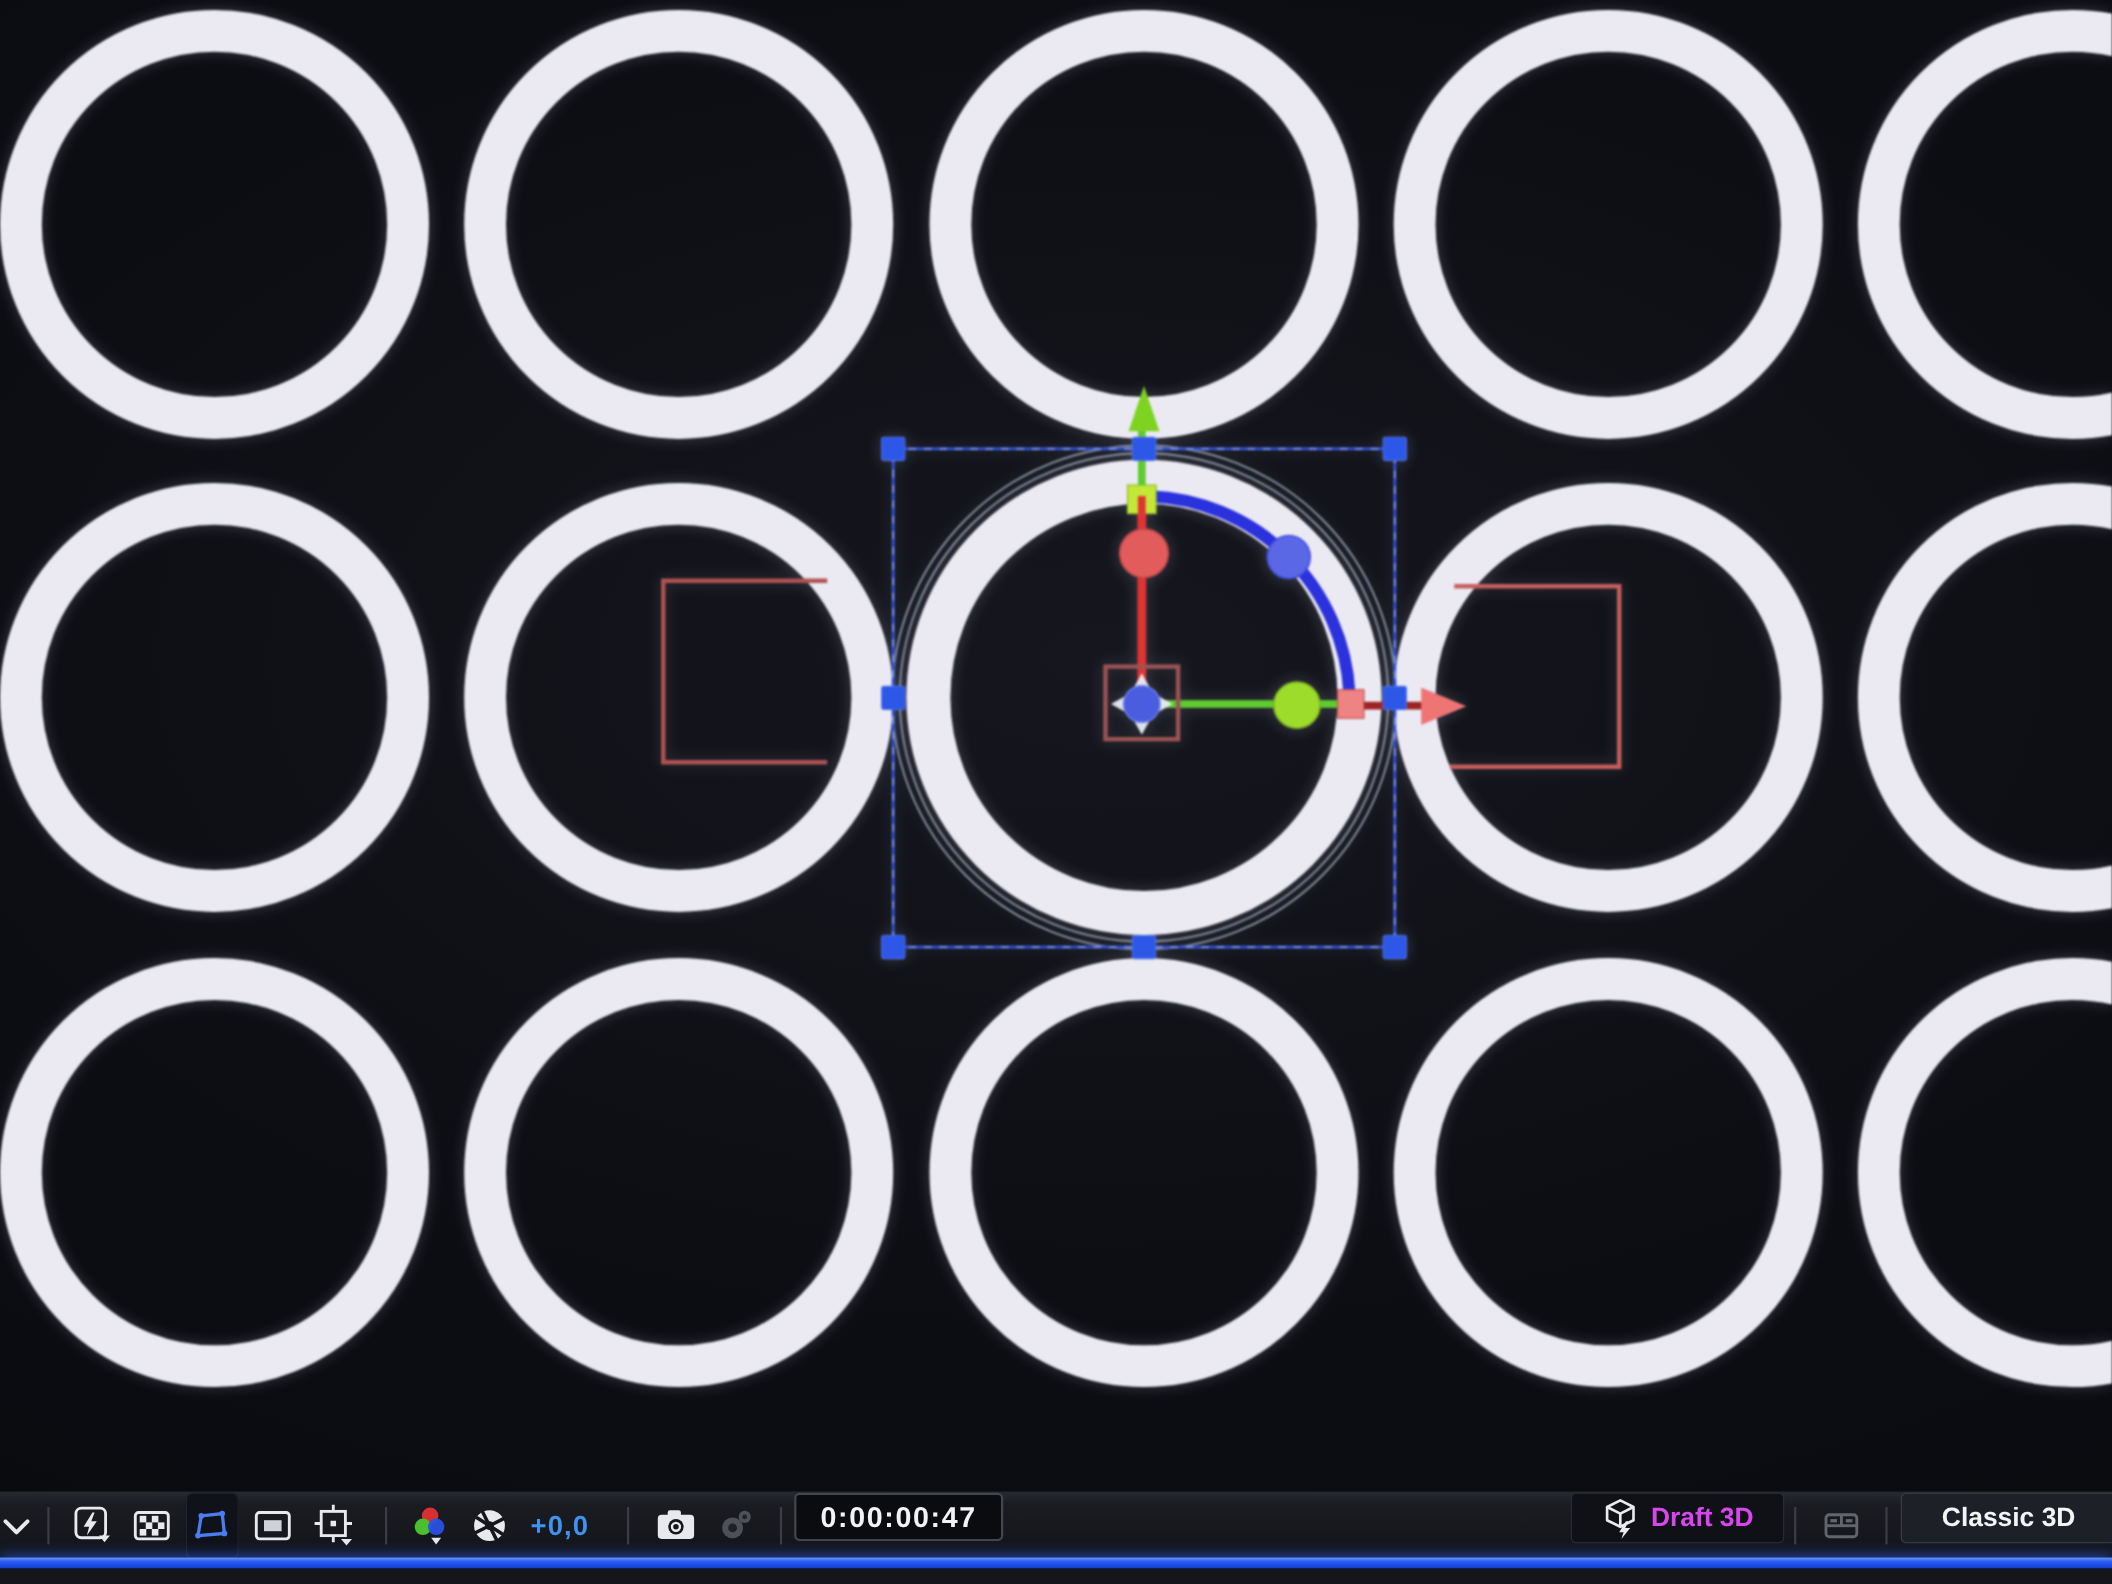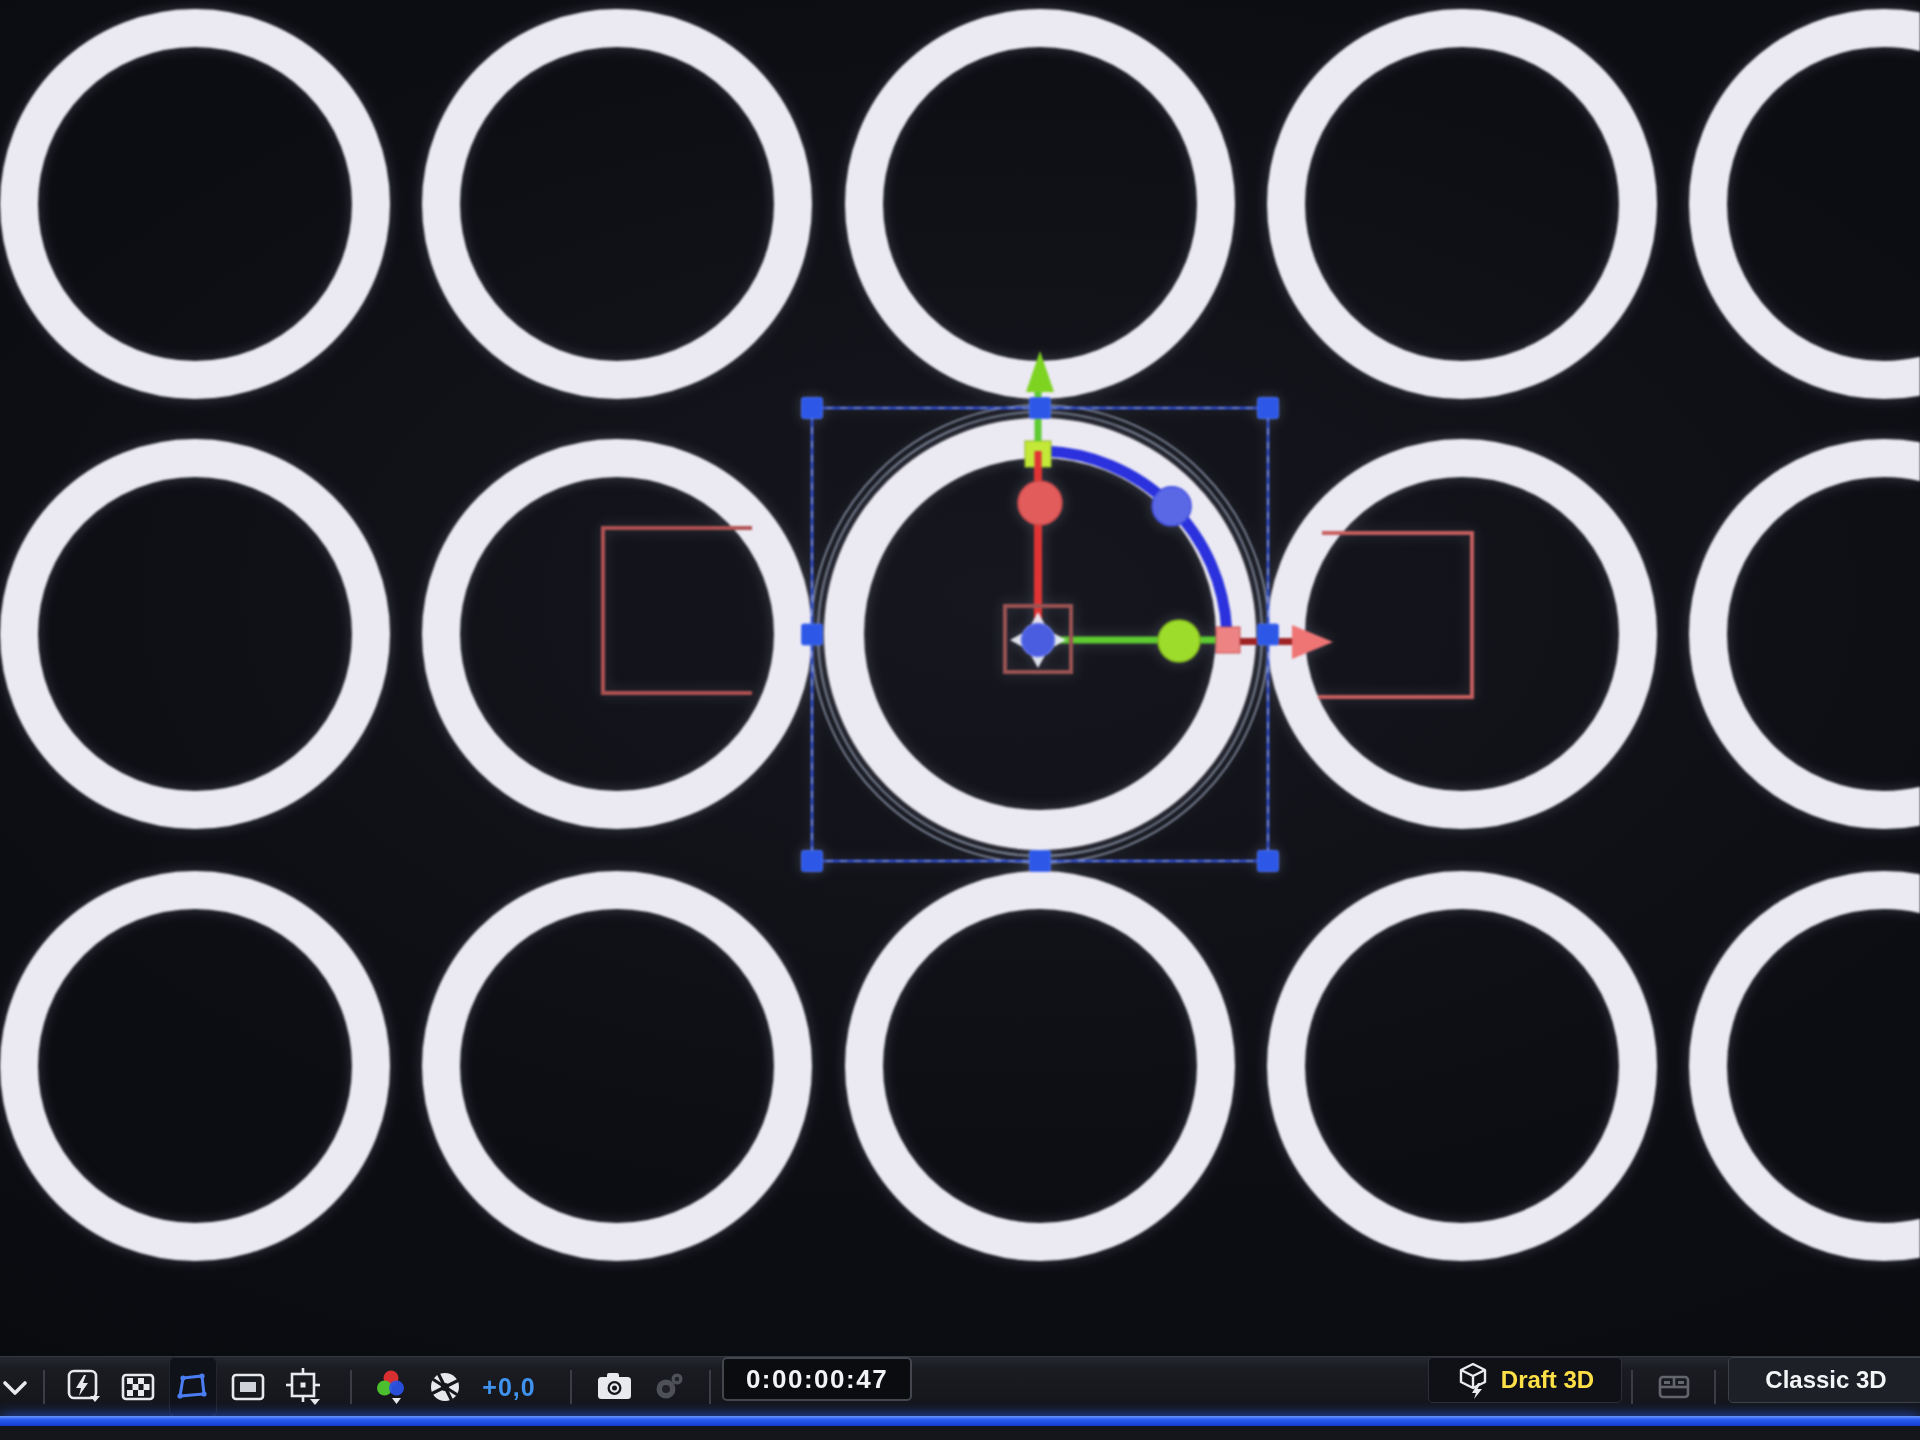--- a/index.html
+++ b/index.html
@@ -14,21 +14,21 @@
            background:linear-gradient(180deg,#262930 0%,#1a1c22 18%,#15171c 70%,#121419 100%);
            border-top:1px solid #33363e;}
   .tb-item{position:absolute;top:0;height:60px;display:flex;align-items:center;justify-content:center;}
   .tb-divider{position:absolute;top:13px;width:2px;height:34px;background:#3a3d44;}
   .tb-tile{border-radius:6px;}
   .tb-tile.active{background:#101219;box-shadow:inset 0 0 0 1px #23262e;}
   .exposure{color:#3f93ee;font-size:25px;font-weight:700;letter-spacing:1px;}
   .timecode{background:#0b0c10;border:2px solid #43464d;border-radius:5px;height:40px;
             color:#f2f3f5;font-size:26px;font-weight:700;letter-spacing:1.5px;}
   .btn3d{background:#0f1116;border:1px solid #2c2f37;border-radius:5px;height:44px;
-         color:#fde047;font-size:24px;font-weight:700;display:flex;align-items:center;gap:9px;justify-content:center;}
+         color:#d946ef;font-size:24px;font-weight:700;display:flex;align-items:center;gap:9px;justify-content:center;}
   .renderer{background:#1d2026;border:1px solid #3c4047;border-radius:5px;height:44px;
             color:#f3f4f6;font-size:24px;font-weight:700;display:flex;align-items:center;justify-content:center;}
   
   .blue-line{position:absolute;left:0;top:1416px;width:1920px;height:10px;
              background:linear-gradient(180deg,#6b97ff 0%,#2a5df0 35%,#123bd0 100%);
              box-shadow:0 0 14px rgba(45,95,245,0.9);}
   .bottom-strip{position:absolute;left:0;top:1426px;width:1920px;height:14px;background:#15161b;}
 </style>
 </head>
 <body>

